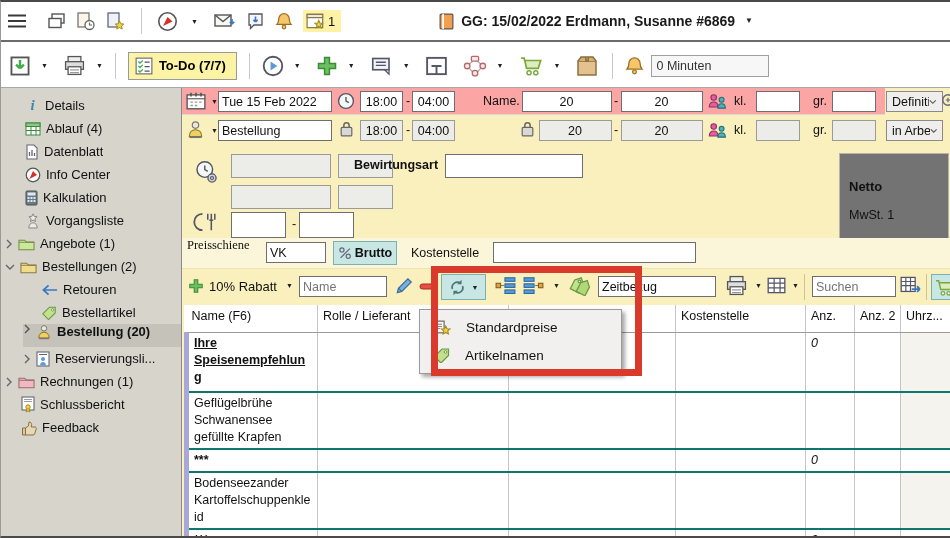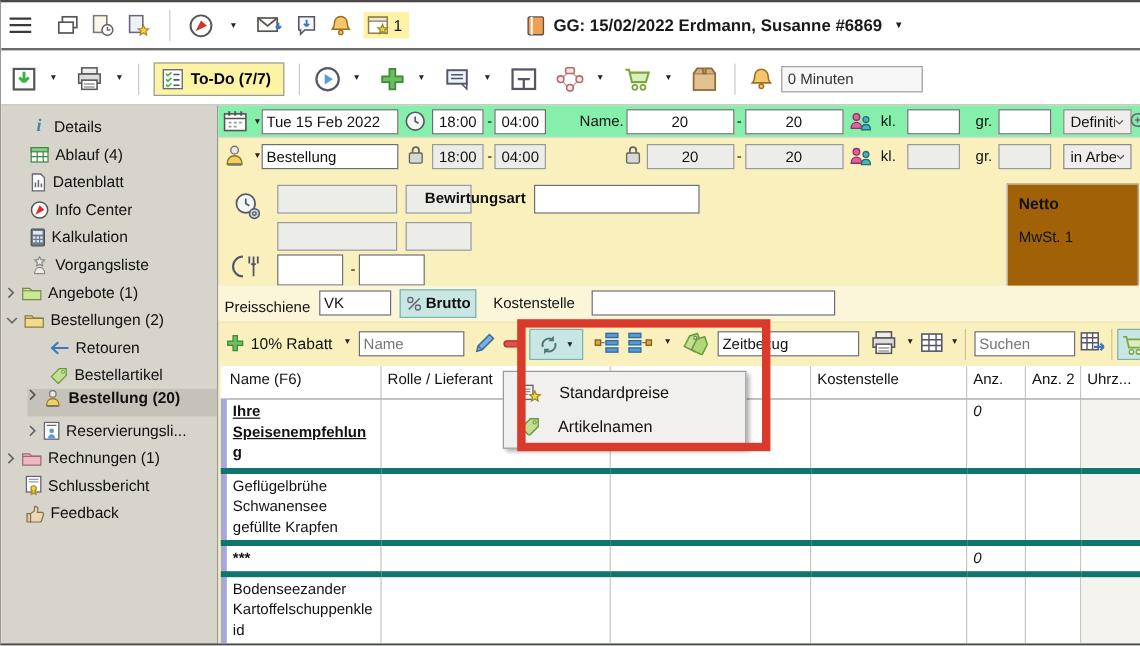--- a/index.html
+++ b/index.html
@@ -32,47 +32,47 @@
            border-right:1px solid #8a8a8a;padding-top:6px;}
   .side-item{display:flex;align-items:center;height:23px;gap:5px;font-size:13px;white-space:nowrap;padding-left:24px;}
   .side-item.fold{padding-left:4px;}
   .side-item.sub{padding-left:40px;}
   .side-item.subfold{padding-left:22px;}
   .side-item .lbl{overflow:hidden;text-overflow:ellipsis;}
   .sel-band{display:flex;align-items:flex-start;gap:5px;background:#c5c2b9;height:100%;flex:1;font-weight:700;}
 
   
   .main{position:absolute;left:181px;top:86px;width:769px;height:452px;background:#f9f0bd;}
-  .rowa{position:absolute;left:0;top:0;width:769px;height:27px;background:#86efac;border-bottom:1px solid #dcd9d2;text-decoration:underline;}
+  .rowa{position:absolute;left:0;top:0;width:703px;height:27px;background:#fca5a5;border-bottom:1px solid #dcd9d2;text-decoration:underline;}
   .rowb{position:absolute;left:0;top:27px;width:769px;height:31px;}
   .mids{position:absolute;left:0;top:58px;width:769px;height:92px;}
   .rowc{position:absolute;left:0;top:150px;width:769px;height:30px;background:#fbf6d9;}
   .rowd{position:absolute;left:0;top:180px;width:769px;height:37px;border-top:1px solid #eee4ad;}
 
   .f{border:1px solid #6e6e6e;background:#fff;height:21px;font-size:12.5px;padding:0 3px;font-family:inherit;color:#111;}
   .fg{background:#ececе8;background:#ececе8;} 
   .fg{background:#ececE8;border-color:#9a9a9a;}
   .fc{text-align:center;}
   .fr{text-align:center;padding-right:4px;}
   .lab{font-size:12.5px;color:#111;}
   .sel{border:1px solid #8a8a8a;background:#efeeec;height:21px;display:flex;align-items:center;
        justify-content:space-between;padding:0 5px;font-size:12.5px;}
   .teal{background:#c7e6e4;border:1px solid #79b2b0;display:inline-flex;align-items:center;justify-content:center;gap:3px;}
 
-  .totals{position:absolute;left:657px;top:65px;width:110px;height:111px;background:#a16207;
-          border:1px solid #b8b4ac;padding:8px 9px;}
+  .totals{position:absolute;left:657px;top:65px;width:110px;height:111px;background:#737373;
+          border:1px solid #b8b4ac;padding:25px 9px;}
   .totals .t1{font-weight:700;font-size:13px;}
   .totals .t2{font-size:12.5px;margin-top:14px;}
   .totals .t3{font-weight:700;font-size:13px;position:absolute;left:9px;bottom:8px;}
 
   
   table.grid{position:absolute;left:2px;top:217px;width:767px;border-collapse:collapse;table-layout:fixed;background:#fff;}
   table.grid th{font-weight:400;font-size:12.5px;text-align:left;padding:4px 5px;background:#fff;
                 border-bottom:1px solid #9b9b9b;border-right:1px solid #c6c6c6;vertical-align:top;white-space:nowrap;overflow:hidden;}
-  table.grid td{font-size:12.5px;padding:2px 5px;border-bottom:5px solid #0f766e;border-right:1px solid #c6c6c6;
+  table.grid td{font-size:12.5px;padding:2px 5px;border-bottom:2px solid #0f766e;border-right:1px solid #c6c6c6;
                 vertical-align:top;overflow:hidden;line-height:17px;}
   td.nm{border-left:5px solid #a7a7d9;overflow-wrap:break-word;word-wrap:break-word;}
   tr.r0 td.nm{font-weight:700;text-decoration:underline;}
   tr.stars td.nm{font-weight:700;}
   td.anz{font-style:italic;}
   td.ug{background:#f4f3ee;}
 
   
   .menu{position:absolute;left:237px;top:221px;width:203px;height:65px;background:#f1f0ee;
         border:1px solid #9a9a9a;box-shadow:3px 3px 4px rgba(0,0,0,.35);z-index:5;padding:3px 0;}
@@ -549,21 +549,21 @@
       <input class="f abs" style="left: 117px; top: 66px; width: 55px; height: 26px;">
     </div>
 
     <div class="totals">
       <div class="t1">Netto</div>
       <div class="t2">MwSt. 1</div>
       <div class="t3">Brutto</div>
     </div>
 
     <div class="rowc">
-      <span class="lab abs" style="left:5px;top:11px;">Preisschiene</span>
+      <span class="lab abs" style="left:5px;top:0;font-family:Liberation Serif, serif;">Preisschiene</span>
       <input class="f abs" style="left: 84px; top: 4px; width: 60px;" value="VK">
       <div class="teal abs" style="left:151px;top:3px;width:64px;height:24px;">
         <span class="ico">
           <svg width="14" height="14" viewBox="0 0 16 16">
               <path d="M3 13.5L13.5 3" stroke="#667" stroke-width="1.4"></path>
               <circle cx="4.5" cy="4.5" r="2.4" fill="none" stroke="#667" stroke-width="1.3"></circle>
               <circle cx="11.7" cy="11.7" r="2.4" fill="none" stroke="#667" stroke-width="1.3"></circle>
             </svg>
         </span>
         <span style="font-weight:700;font-size:12.5px;">Brutto</span>

